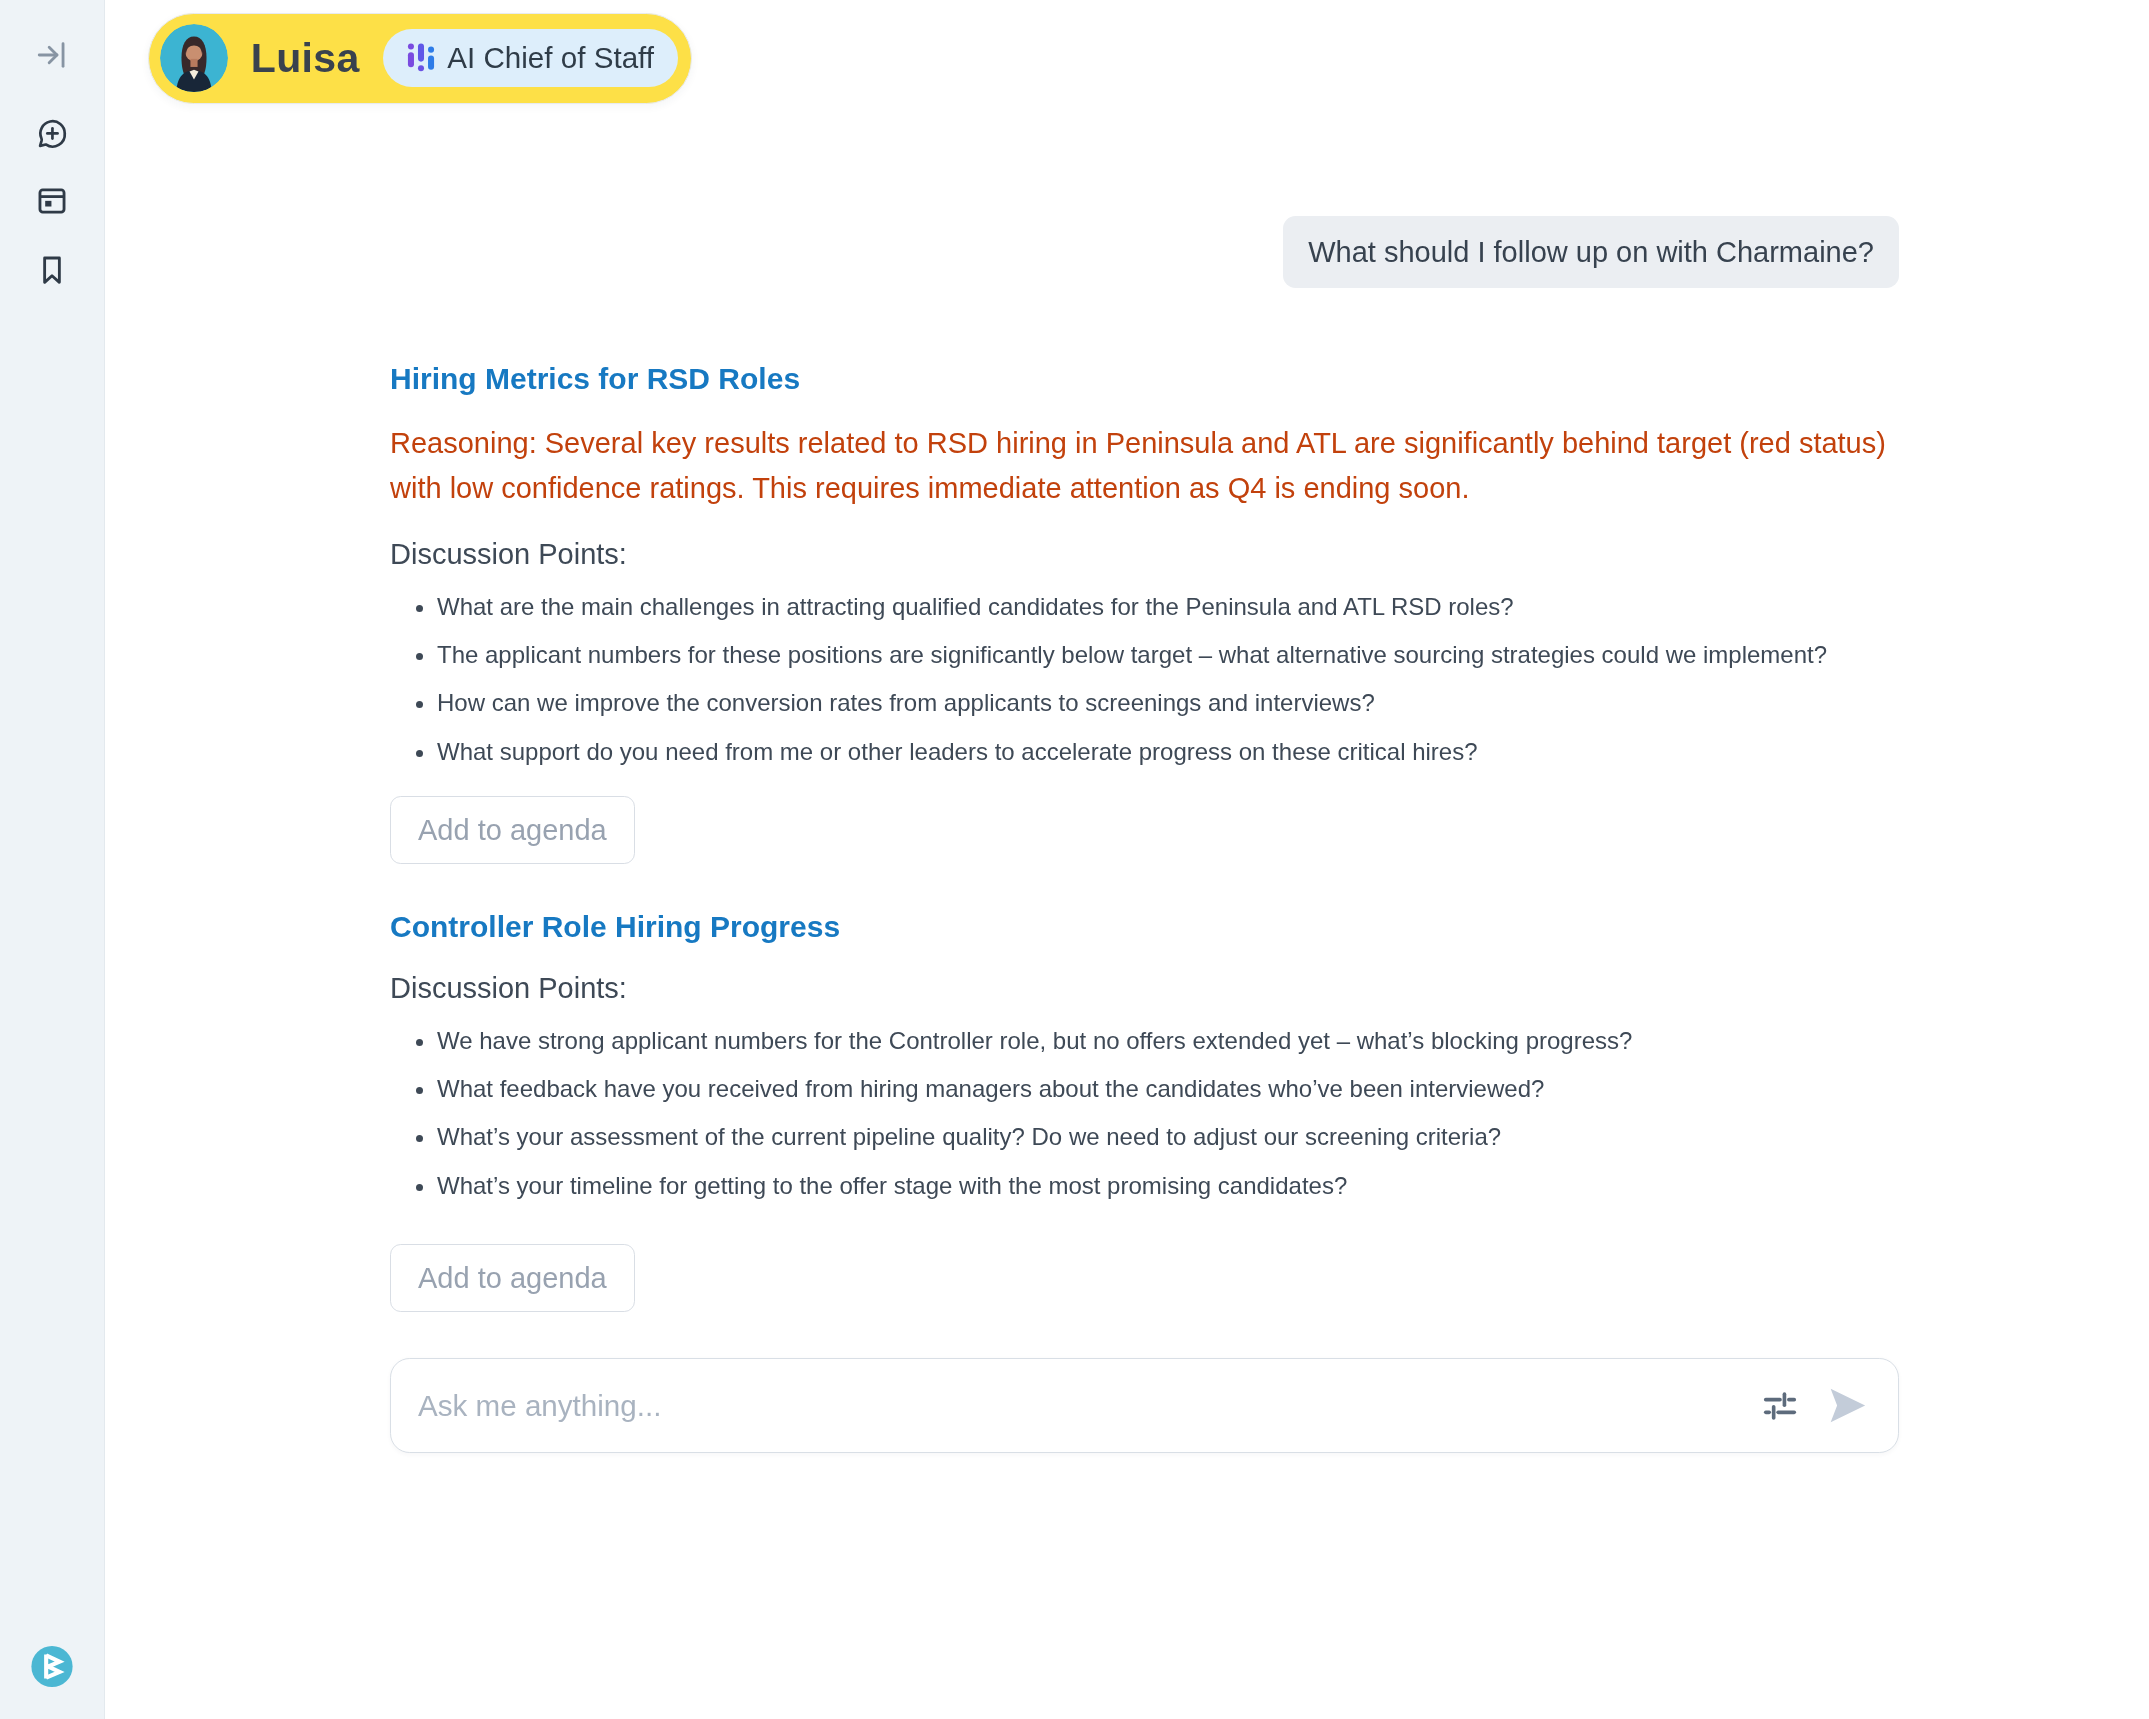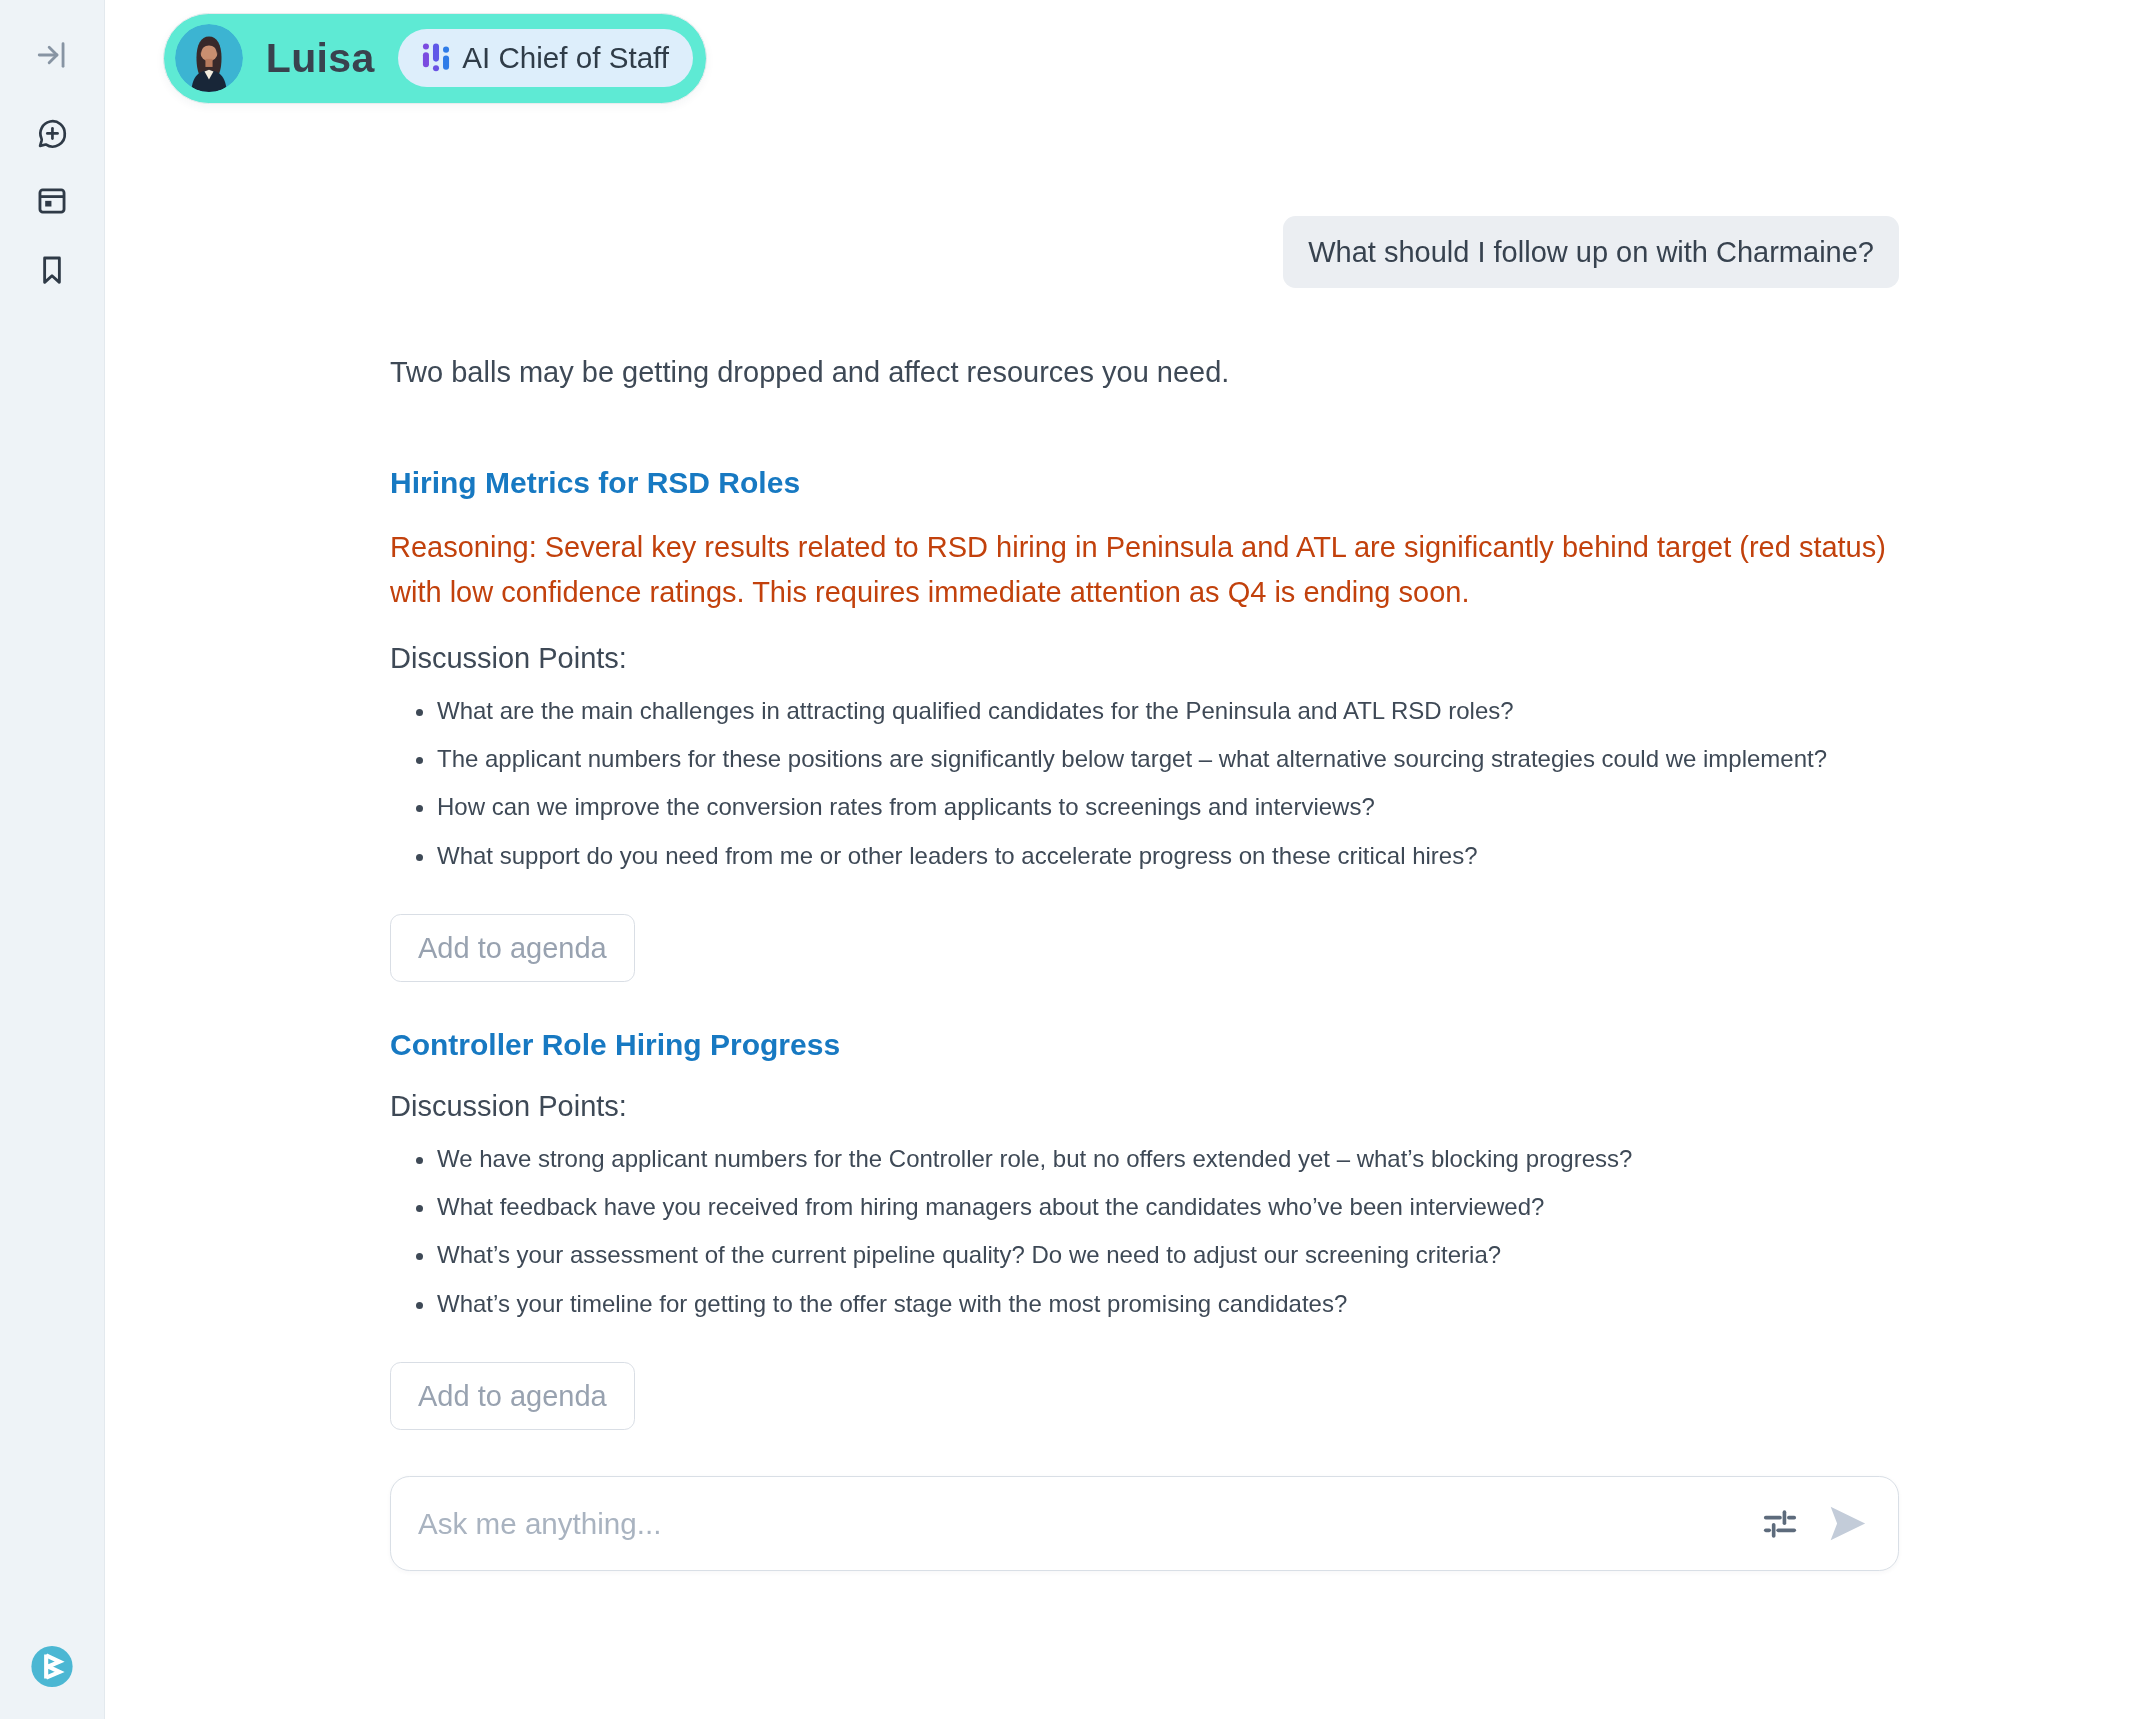--- a/index.html
+++ b/index.html
@@ -10,22 +10,22 @@
   .sidebar { position:absolute; left:0; top:0; bottom:0; width:105px;
              background:#eef3f7; border-right:0.9px solid #e3e9ee;
              display:flex; flex-direction:column; align-items:center; padding-top:38px; }
   .rail-icon { width:34px; height:34px; cursor:pointer; }
   .rail-icon svg { width:100%; height:100%; display:block; }
   .mb50 { margin-bottom:45px; } .mb36 { margin-bottom:32px; } .mb40 { margin-bottom:36px; }
   .rail-logo { position:absolute; bottom:32px; left:50%; transform:translateX(-50%);
                width:43px; height:43px; }
 
   
-  .header-pill { position:absolute; left:163px; top:12.5px; height:91px;
-                 background:#5eead4; border:1.8px solid #e8ebee; border-radius:47px;
+  .header-pill { position:absolute; left:148px; top:12.5px; height:91px;
+                 background:#fde047; border:1.8px solid #e8ebee; border-radius:47px;
                  box-shadow:0 2.7px 9px rgba(40,60,80,.05);
                  display:flex; align-items:center; padding:0 12.5px 0 10.7px; gap:23px; z-index:5; }
   .avatar { width:68px; height:68px; border-radius:50%; overflow:hidden; flex:none; }
   .agent-name { font-size:41px; font-weight:bold; color:#39424e; letter-spacing:0.4px; }
   .badge { display:flex; align-items:center; gap:12.5px; background:#ddeefb;
            border-radius:36px; height:58px; padding:0 24px; }
   .badge svg { width:28px; height:32px; }
   .badge-label { font-size:29.6px; color:#2f3c48; }
 
   
@@ -131,21 +131,20 @@
     <span class="badge-label">AI Chief of Staff</span>
   </div>
 </div>
 
 <div class="content">
 
   <div class="bubble-row">
     <div class="bubble">What should I follow up on with Charmaine?</div>
   </div>
 
-  <div class="intro">Two balls may be getting dropped and affect resources you need.</div>
 
   <div class="section">
     <div class="section-title">Hiring Metrics for RSD Roles</div>
     <div class="reasoning">Reasoning: Several key results related to RSD hiring in Peninsula and ATL are significantly behind target (red status) with low confidence ratings. This requires immediate attention as Q4 is ending soon.</div>
     <div class="dp-label">Discussion Points:</div>
     <ul class="points">
       <li>What are the main challenges in attracting qualified candidates for the Peninsula and ATL RSD roles?</li>
       <li>The applicant numbers for these positions are significantly below target – what alternative sourcing strategies could we implement?</li>
       <li>How can we improve the conversion rates from applicants to screenings and interviews?</li>
       <li>What support do you need from me or other leaders to accelerate progress on these critical hires?</li>

